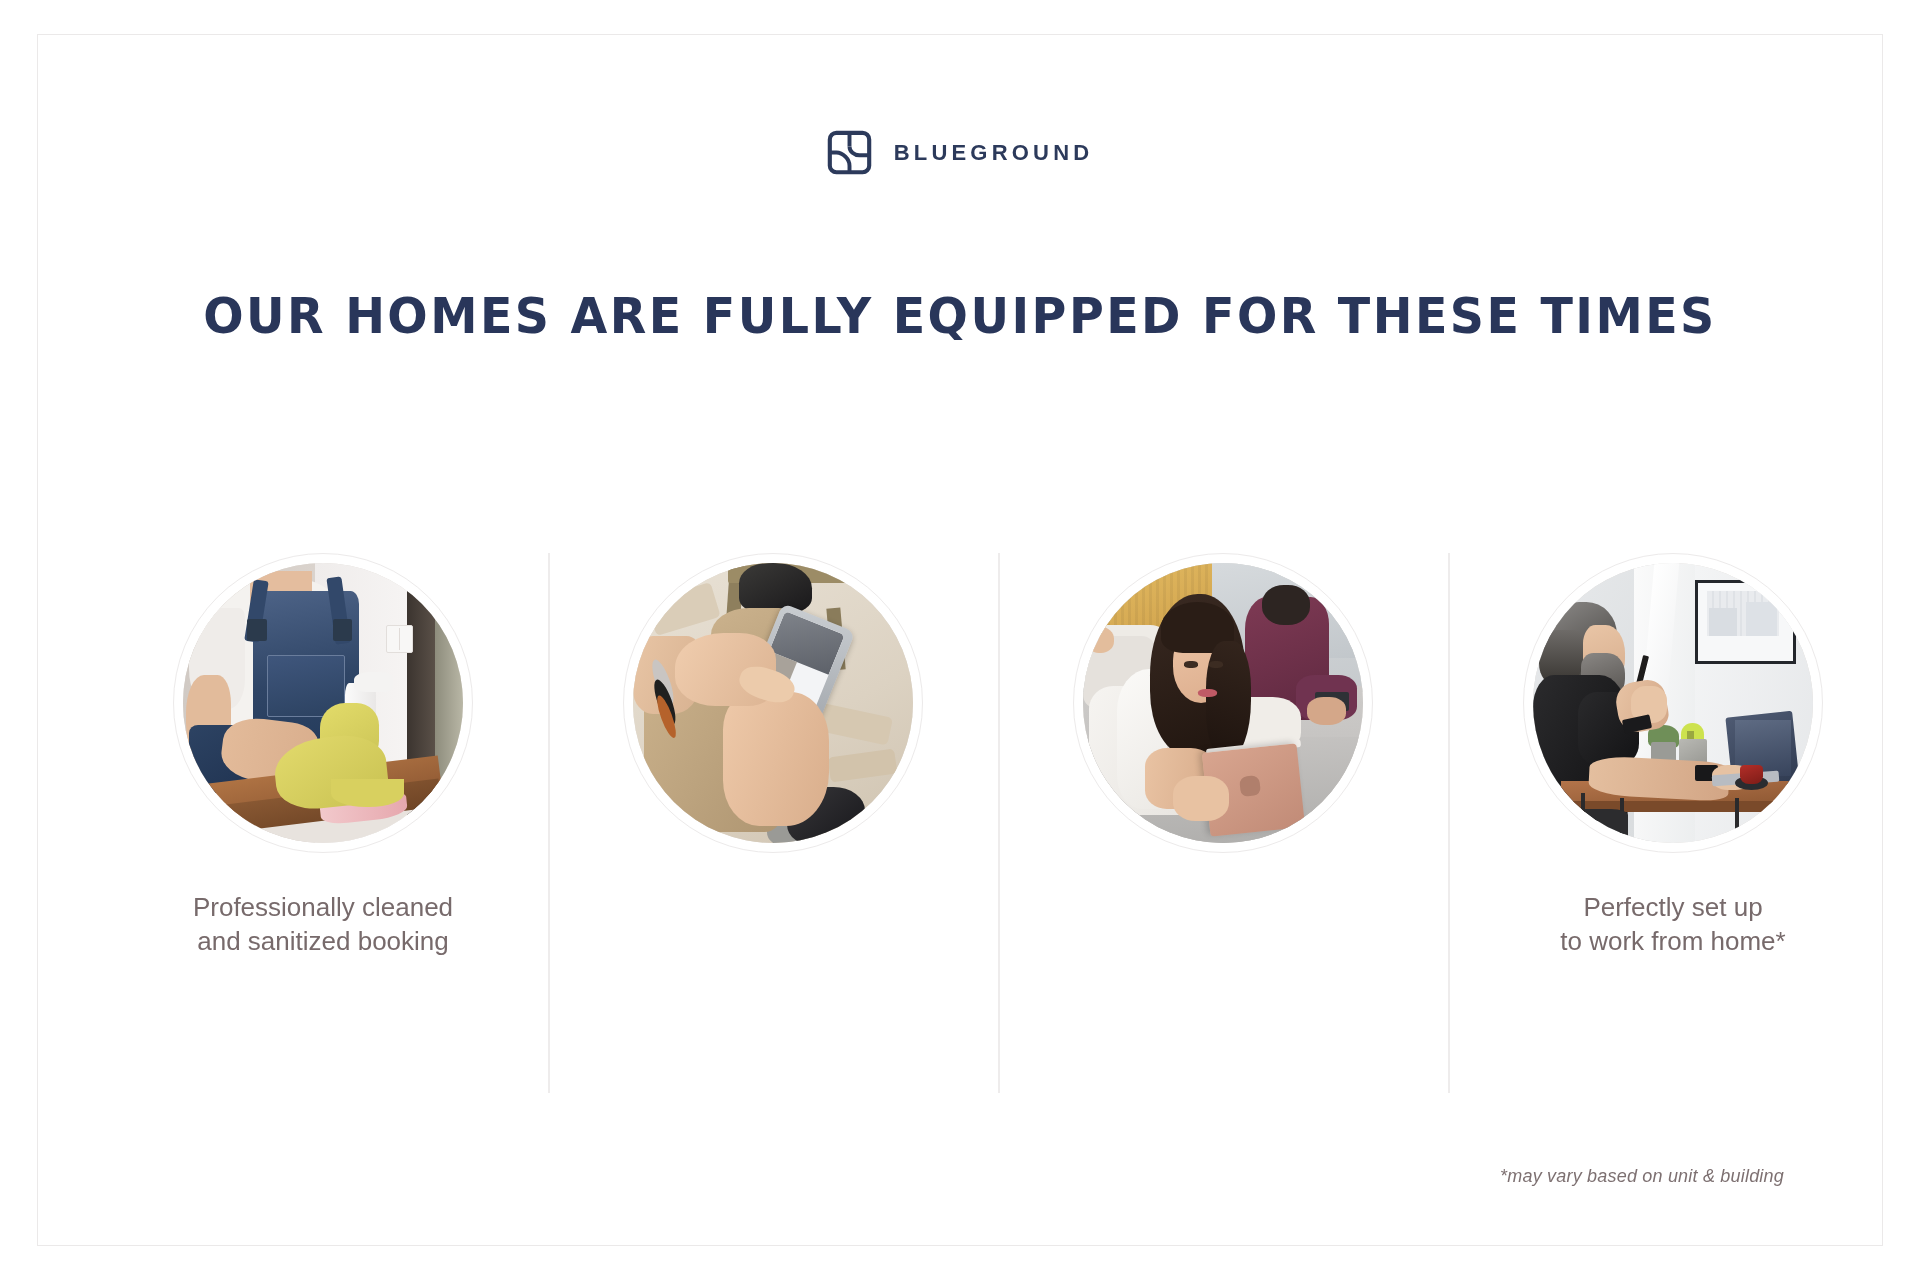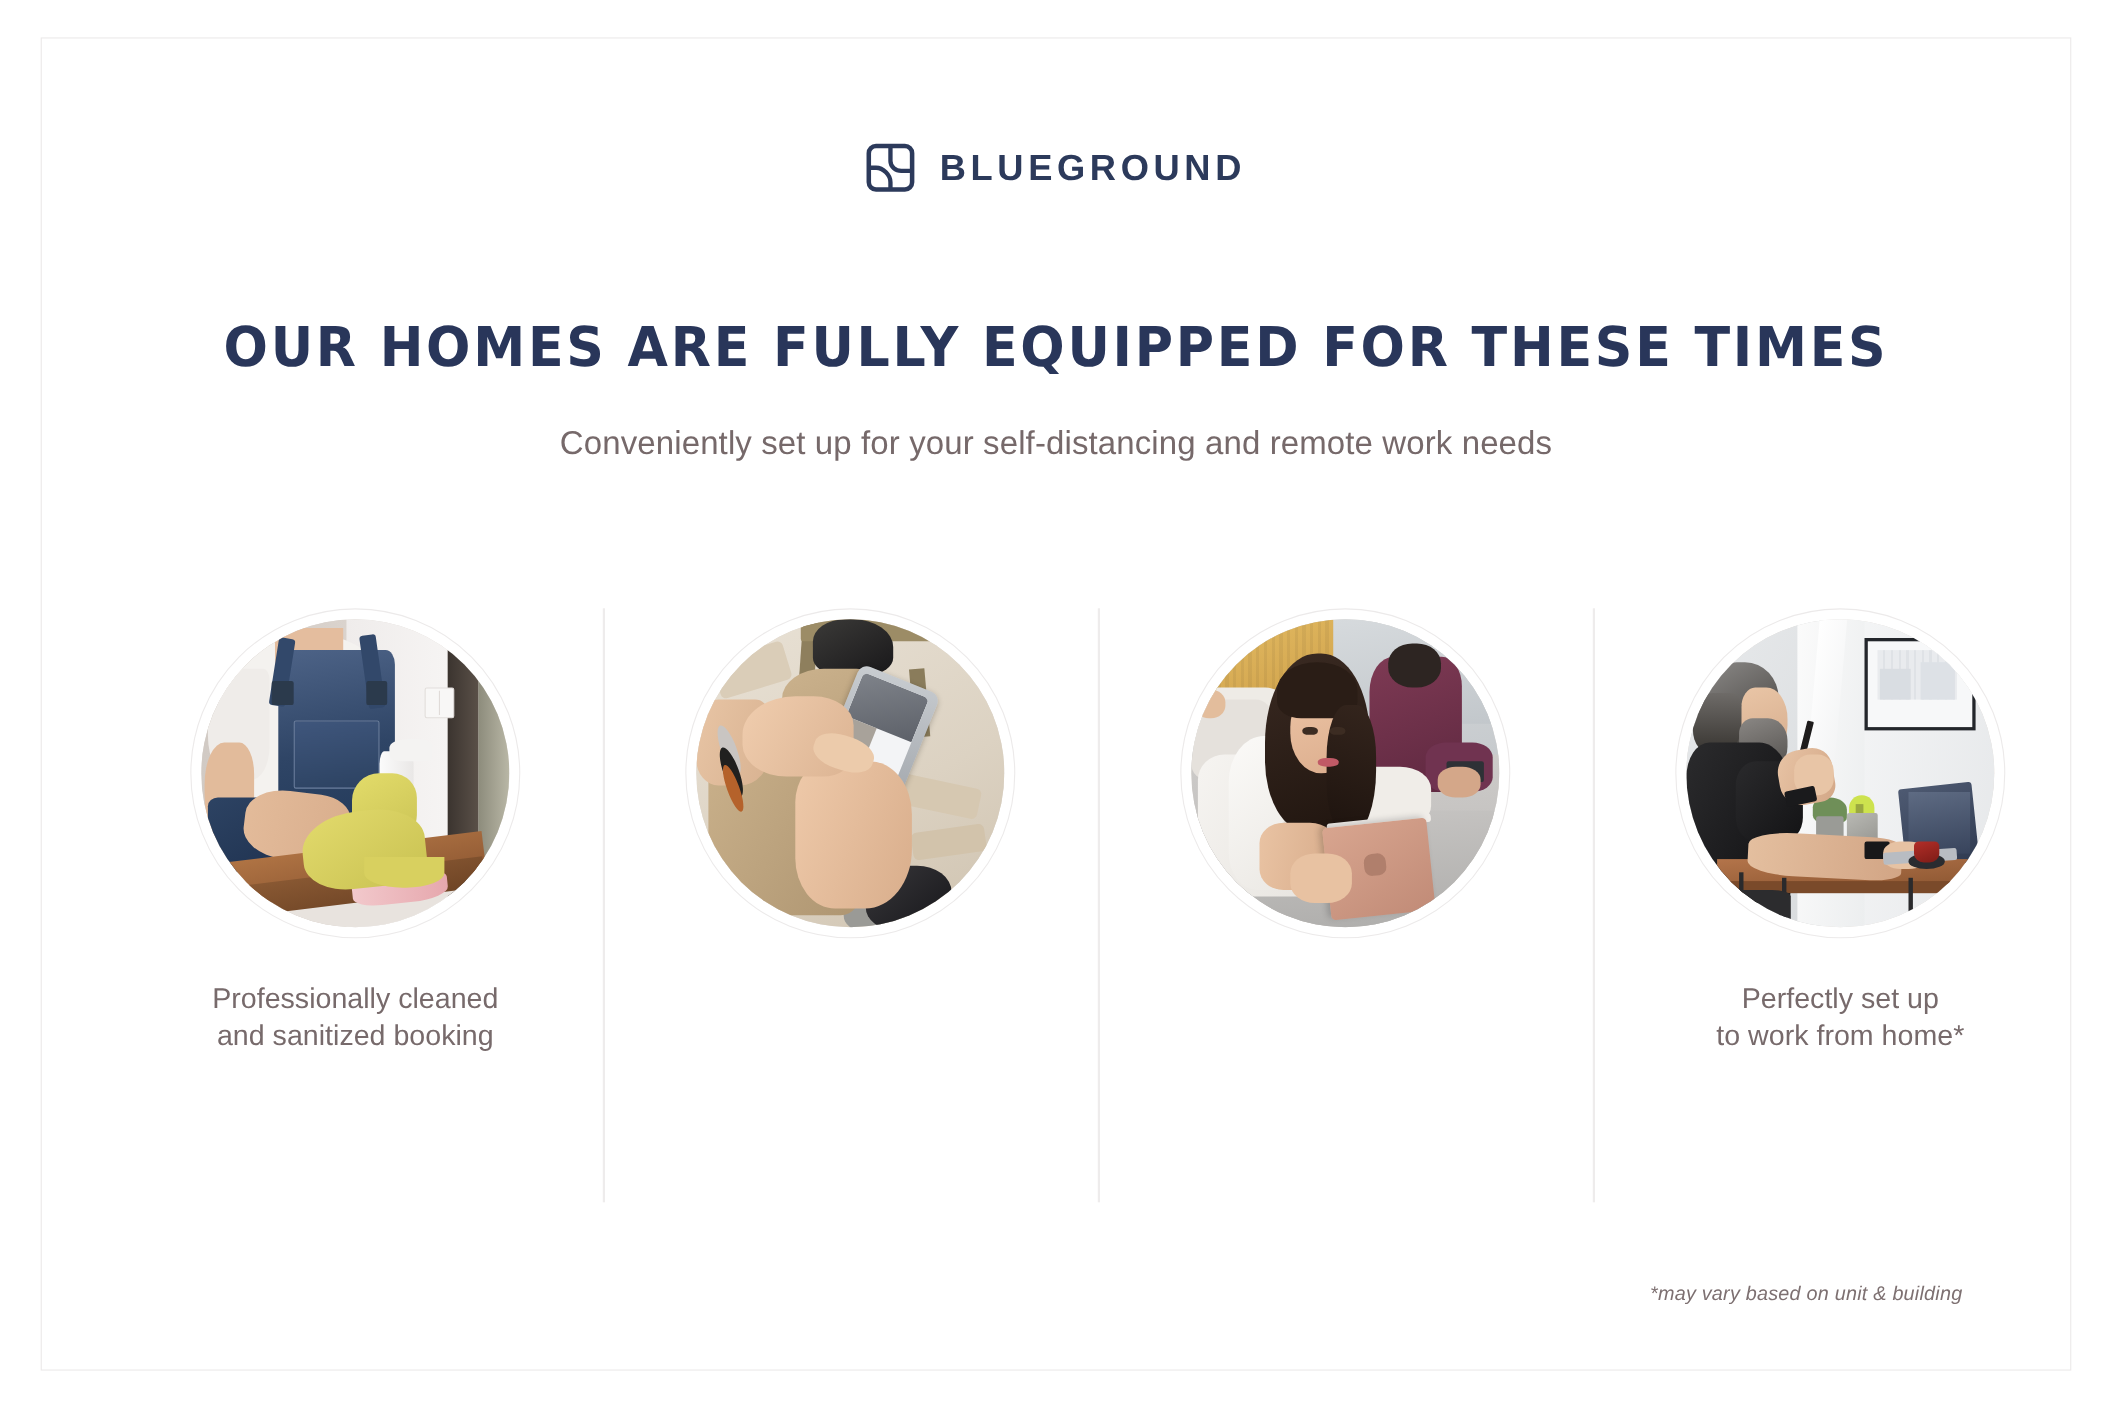--- a/index.html
+++ b/index.html
@@ -42,21 +42,21 @@
     gap: 22px;
   }
   .logo-mark {
     width: 45px;
     height: 45px;
     flex: 0 0 auto;
     display: block;
   }
   .logo-word {
     font-family: "Liberation Sans", sans-serif;
-    font-size: 33px;
+    font-size: 22px;
     font-weight: bold;
     letter-spacing: 4.2px;
     color: #2c3a5b;
     line-height: 1;
     white-space: nowrap;
   }
 
   
   .headline {
     position: absolute;
@@ -297,21 +297,20 @@
       <svg class="logo-mark" viewBox="0 0 48 48">
         <rect x="3" y="3" width="42" height="42" rx="7" ry="7" fill="none" stroke="#2c3a5b" stroke-width="4.4"></rect>
         <path d="M24 3.5 L24 17.5" fill="none" stroke="#2c3a5b" stroke-width="4.2"></path>
         <path d="M24 17.5 C24 23 29 27 34.5 27 L44.5 27" fill="none" stroke="#2c3a5b" stroke-width="4.2"></path>
         <path d="M3.5 24 L10 24 C17 24 24 31 24 38 L24 44.5" fill="none" stroke="#2c3a5b" stroke-width="4.2"></path>
       </svg>
       <div class="logo-word">BLUEGROUND</div>
     </div>
 
     <h1 class="headline">OUR HOMES ARE FULLY EQUIPPED FOR THESE TIMES</h1>
-    <p class="subhead">Conveniently set up for your self-distancing and remote work needs</p>
 
     <div class="columns">
 
       <div class="col">
         <div class="photo-ring">
           <div class="photo">
             <div class="p1-wallL"></div>
               <div class="p1-wallR"></div>
               <div class="p1-door"></div>
               <div class="p1-edgeR"></div>

